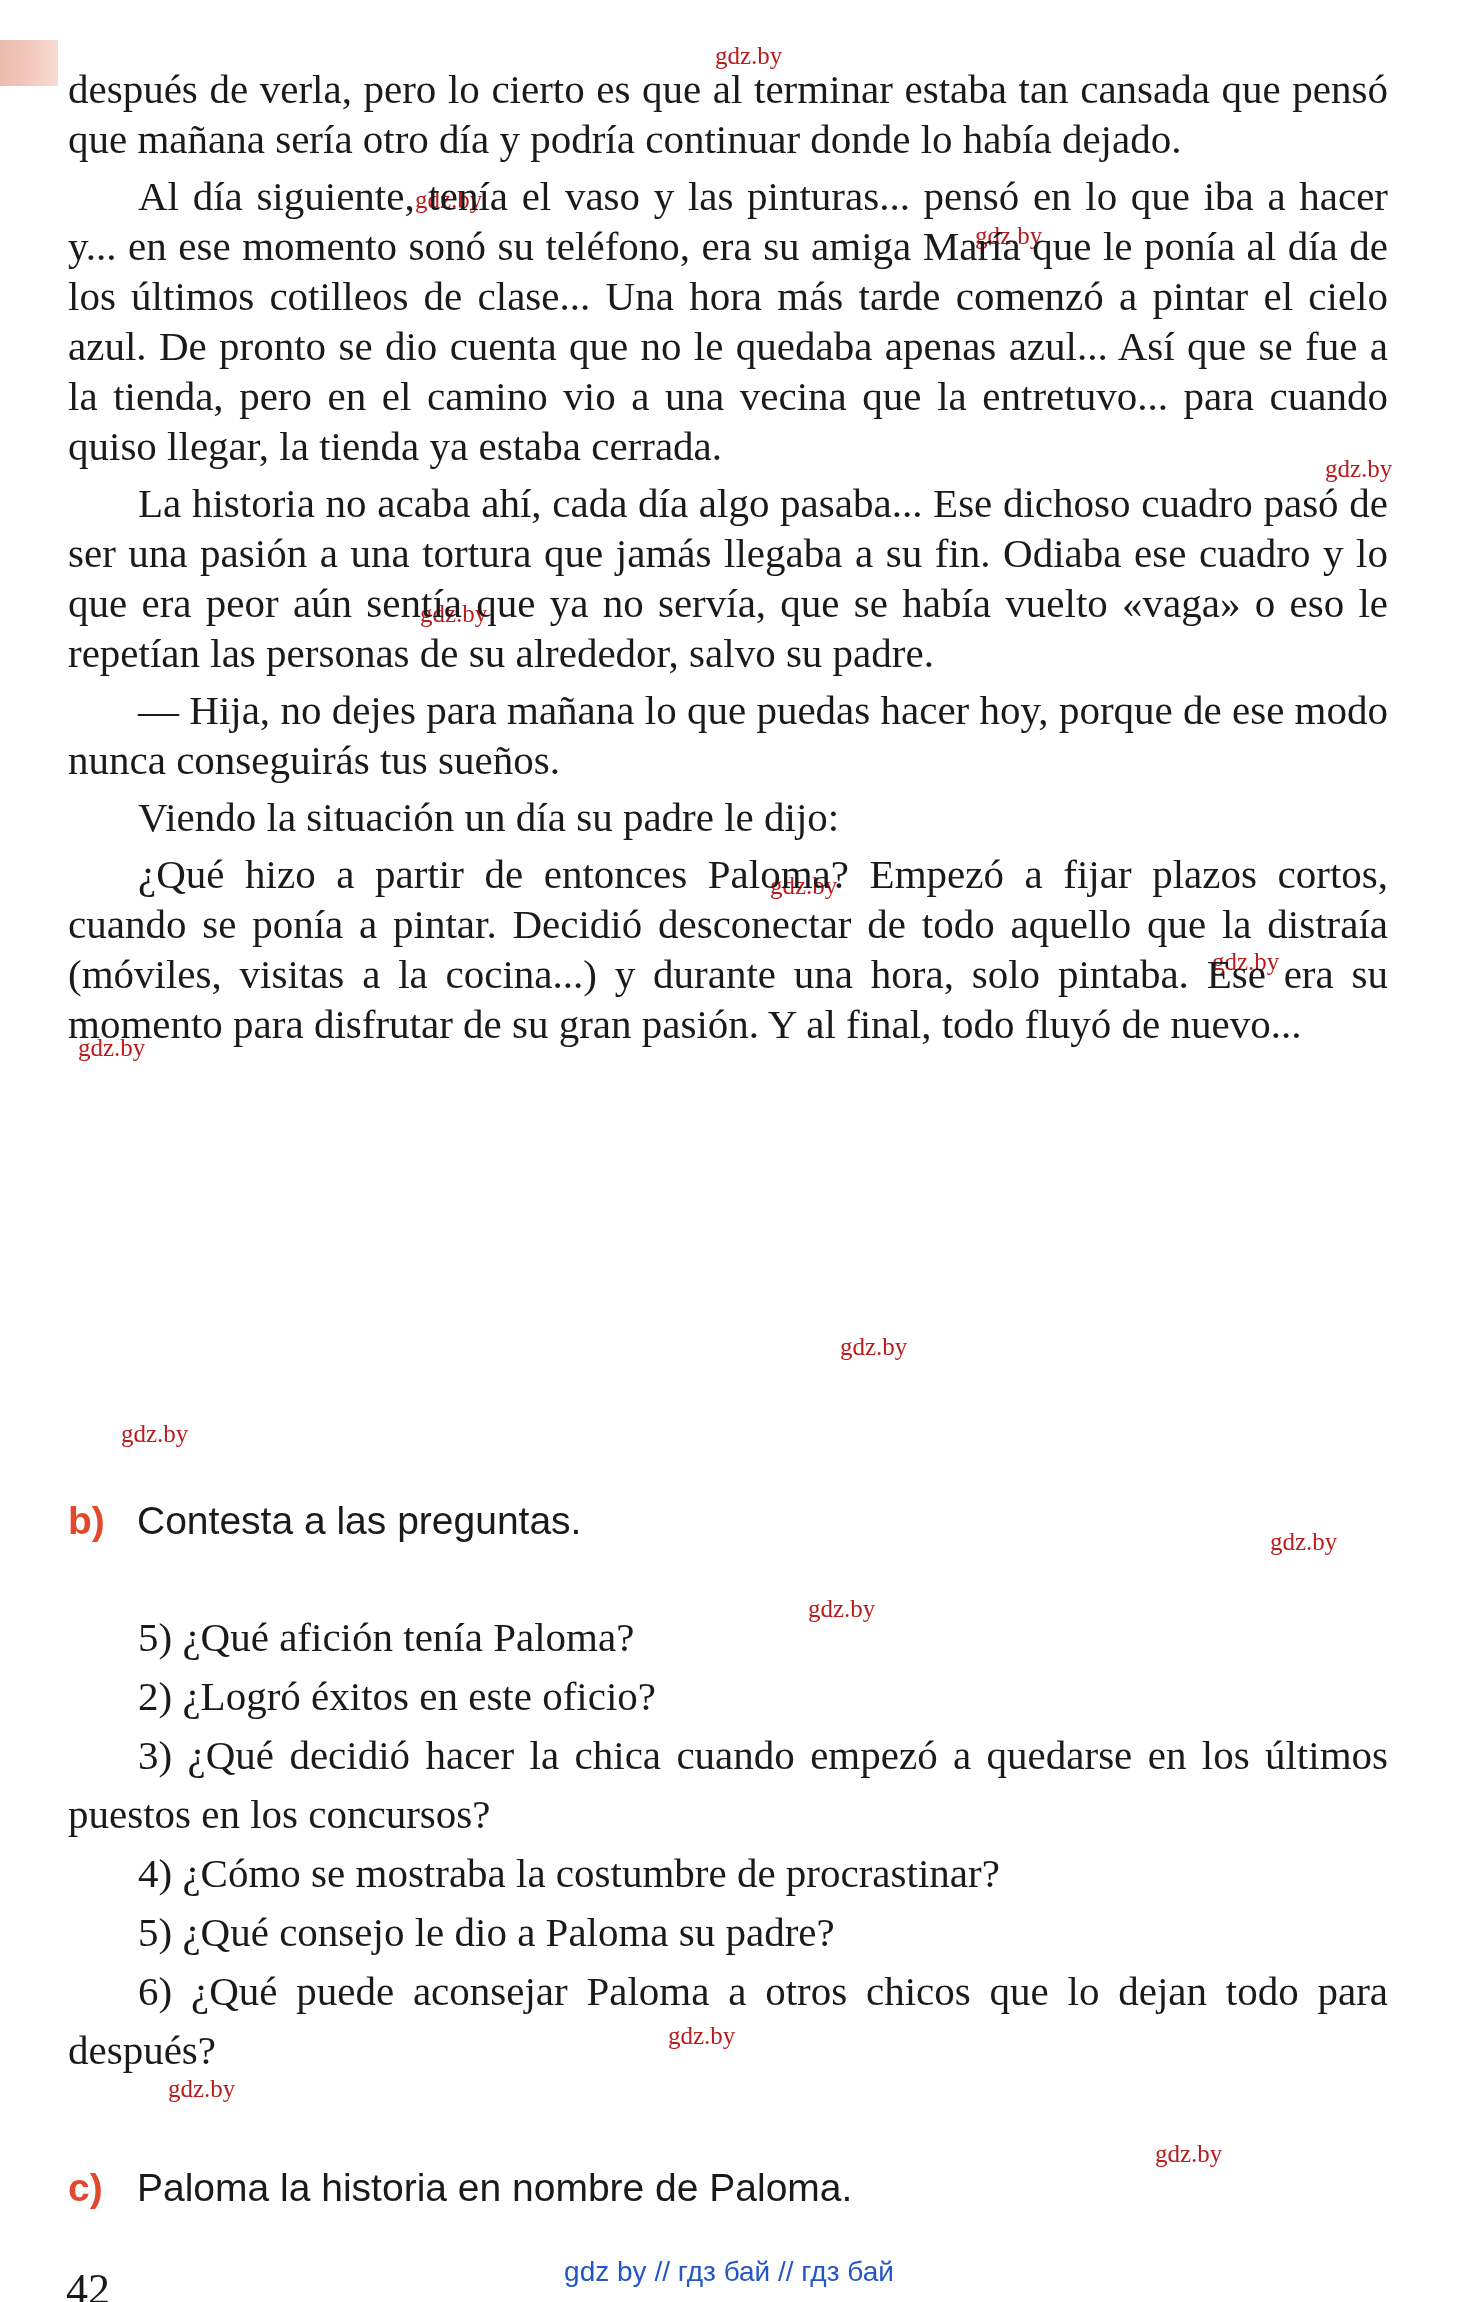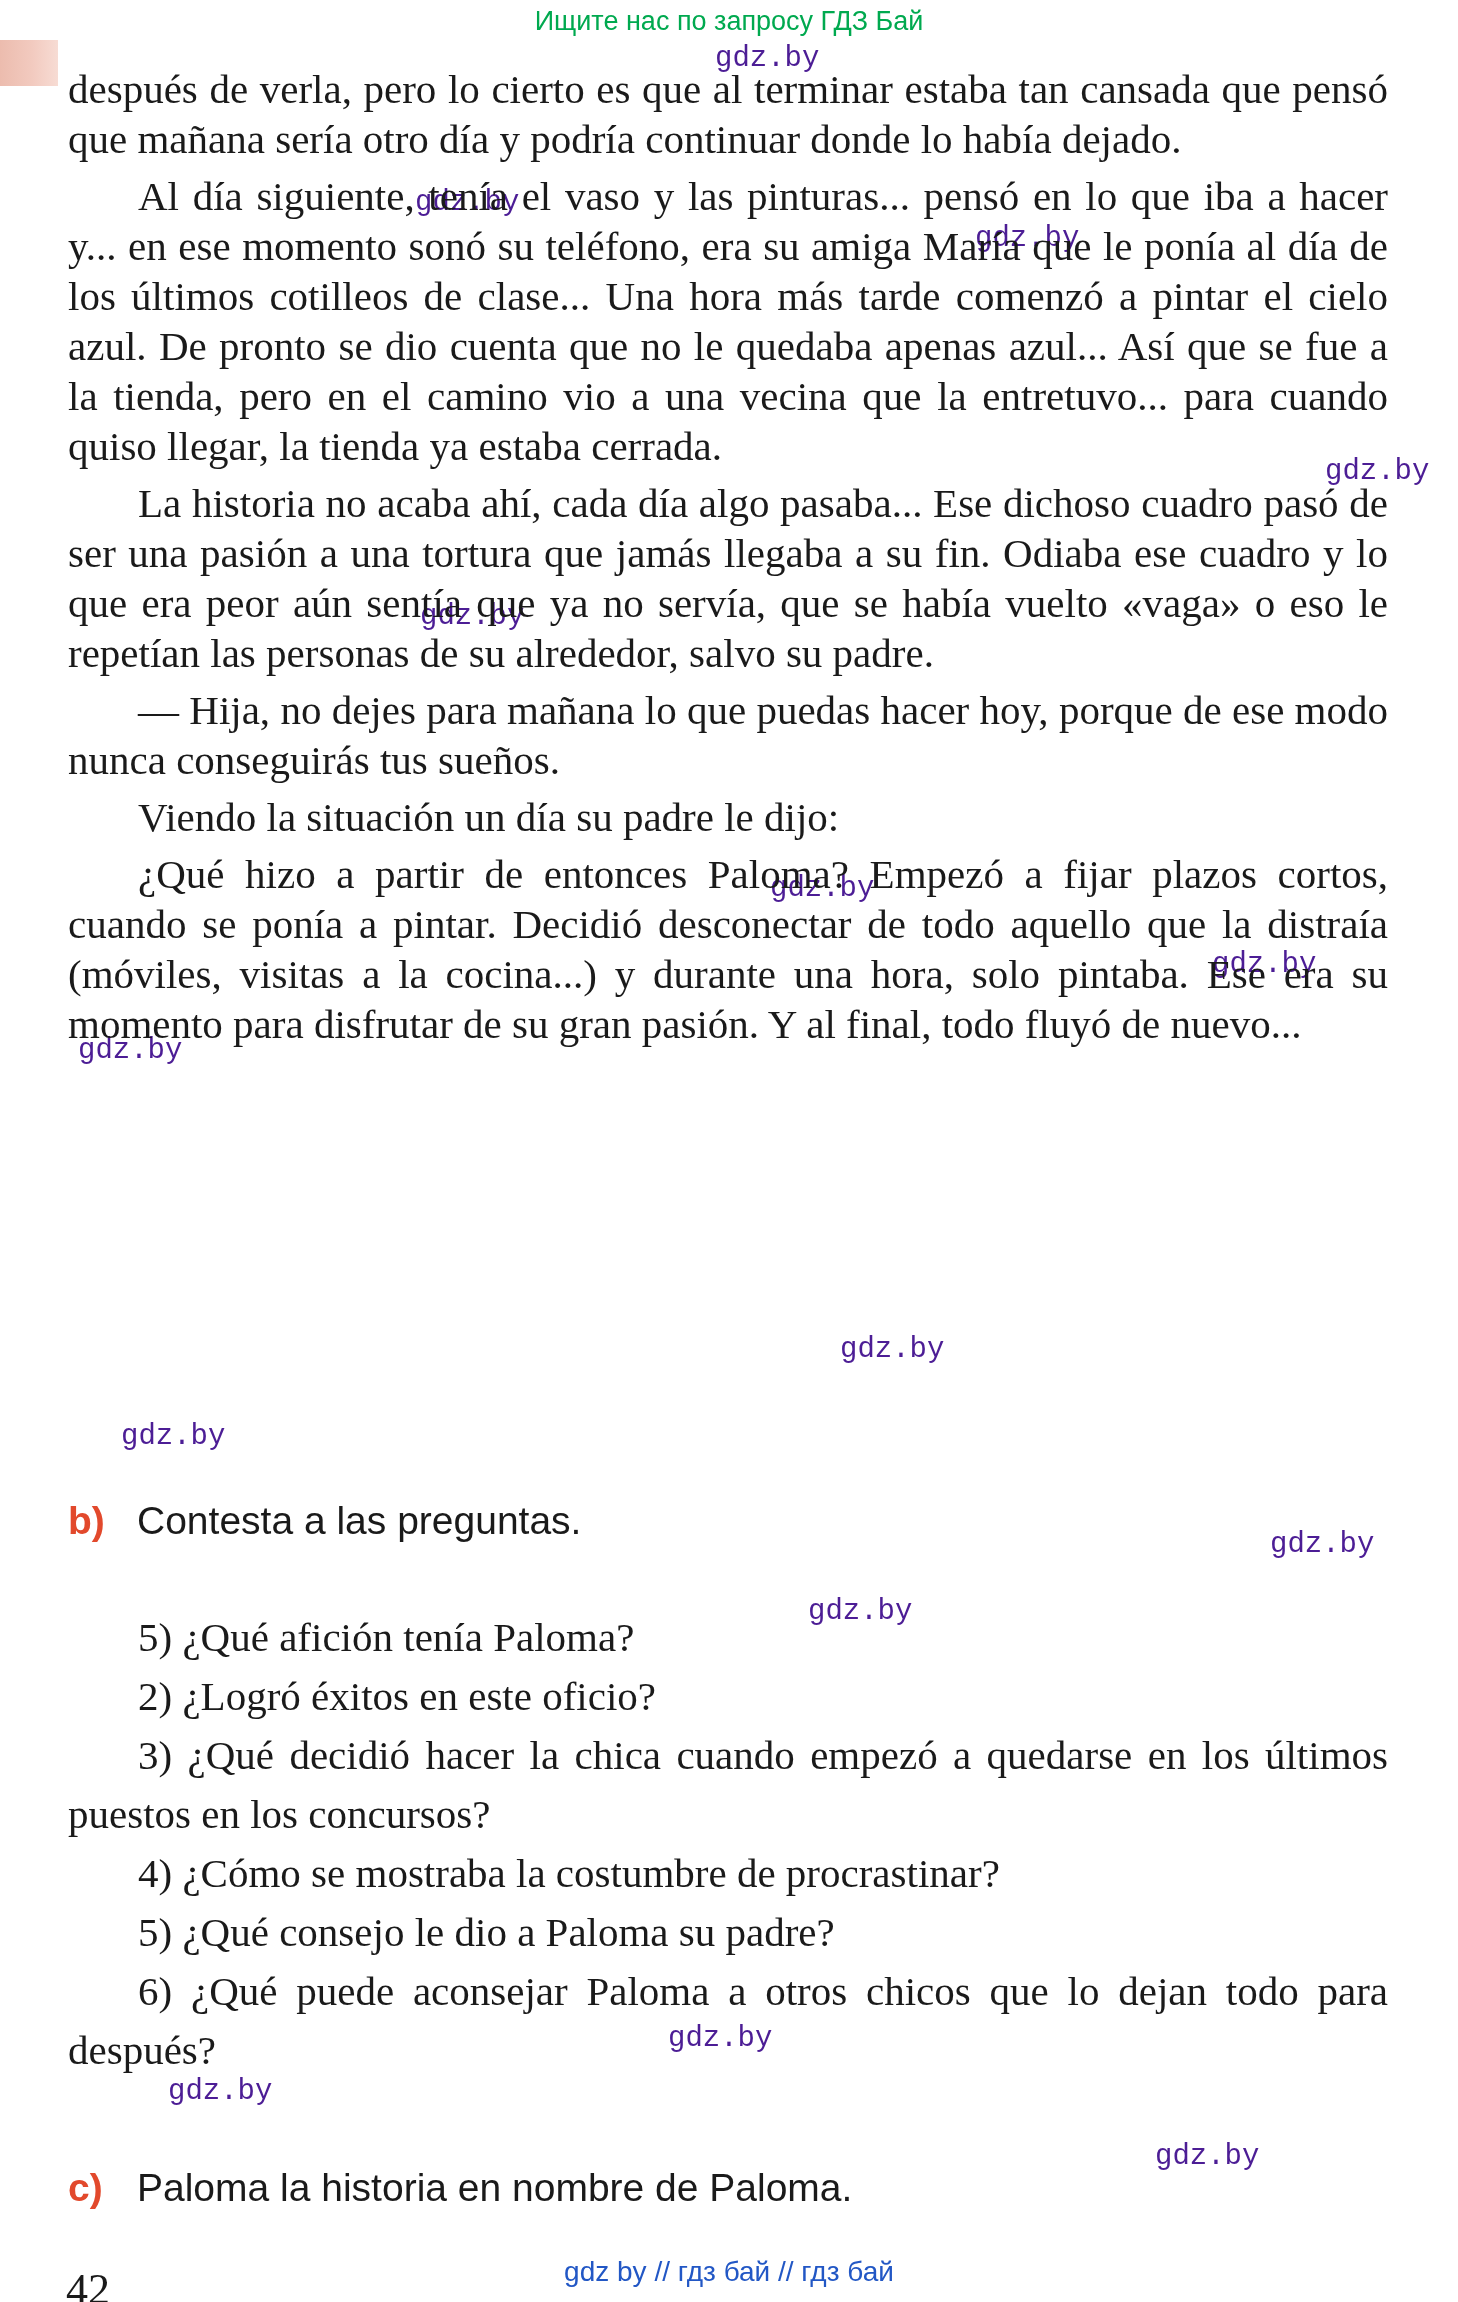--- a/index.html
+++ b/index.html
@@ -32,23 +32,23 @@
     position: absolute;
     left: 0;
     top: 40px;
     width: 58px;
     height: 46px;
     background: linear-gradient(90deg, #ecbcae 0%, #f2cabf 55%, #f7dcd4 100%);
   }
   
   .wm {
     position: absolute;
-    font-family: Liberation Mono, monospace;
-    font-size: 29px;
-    color: #4c1d95;
+    font-family: Liberation Serif, serif;
+    font-size: 25px;
+    color: #b91c1c;
     white-space: nowrap;
   }
   .wm1  { left: 715px;  top: 42px;   }
   .wm2  { left: 415px;  top: 186px;  }
   .wm3  { left: 975px;  top: 222px;  }
   .wm4  { left: 1325px; top: 455px;  }
   .wm5  { left: 420px;  top: 600px;  }
   .wm6  { left: 770px;  top: 872px;  }
   .wm7  { left: 1212px; top: 948px;  }
   .wm8  { left: 78px;   top: 1034px; }
@@ -124,21 +124,20 @@
     font-family: "Liberation Sans", sans-serif;
     font-size: 28px;
     color: #2257c5;
   }
 </style>
 </head>
 <body>
 
 <div class="page">
 
-  <div class="promo">Ищите нас по запросу ГДЗ Бай</div>
 
   <div class="corner-swatch"></div>
 
   <span class="wm wm1">gdz.by</span>
   <span class="wm wm2">gdz.by</span>
   <span class="wm wm3">gdz.by</span>
   <span class="wm wm4">gdz.by</span>
   <span class="wm wm5">gdz.by</span>
   <span class="wm wm6">gdz.by</span>
   <span class="wm wm7">gdz.by</span>

